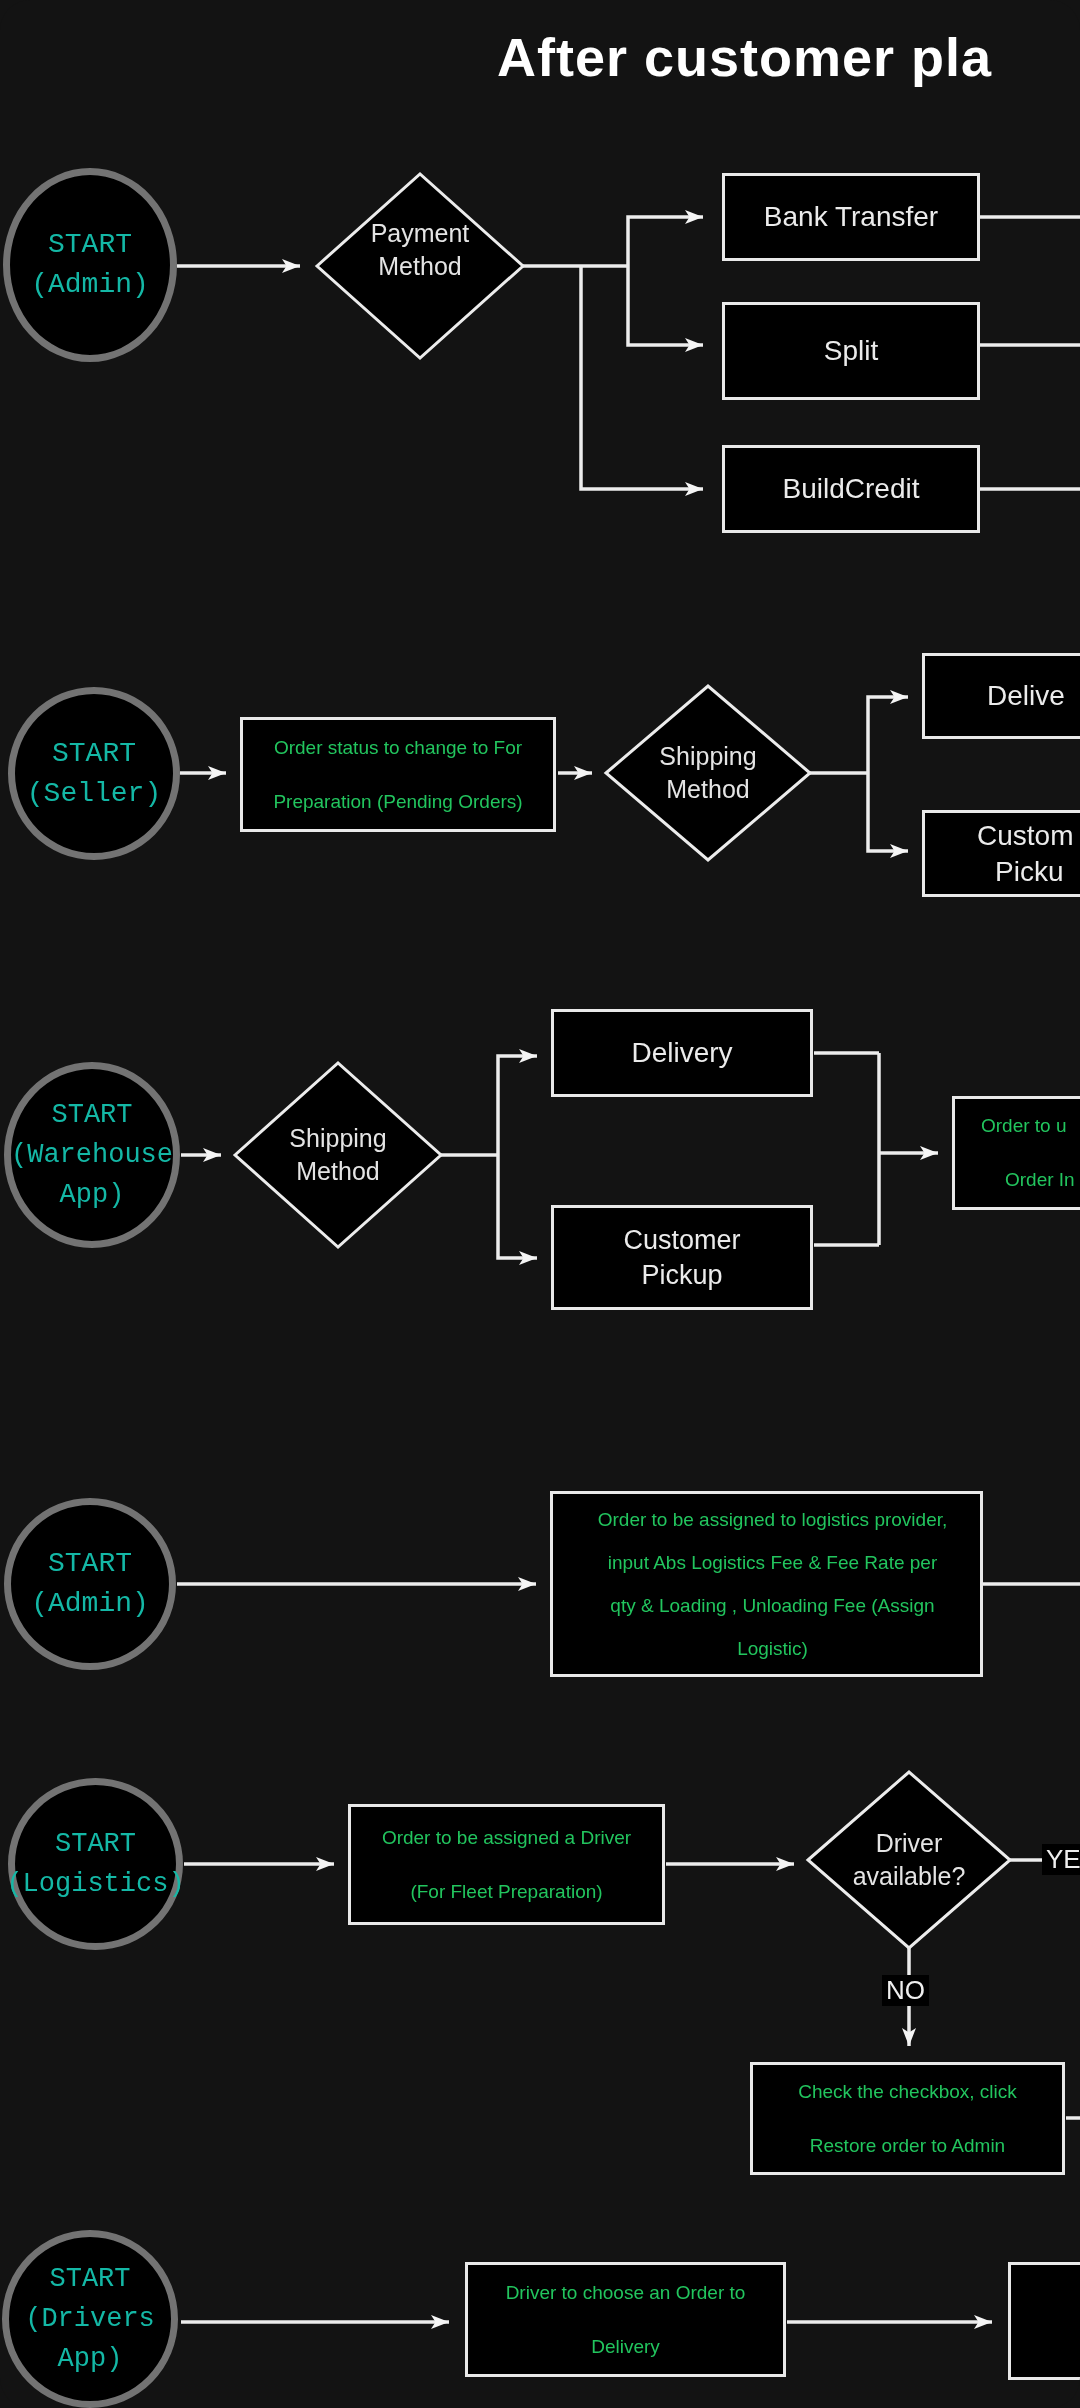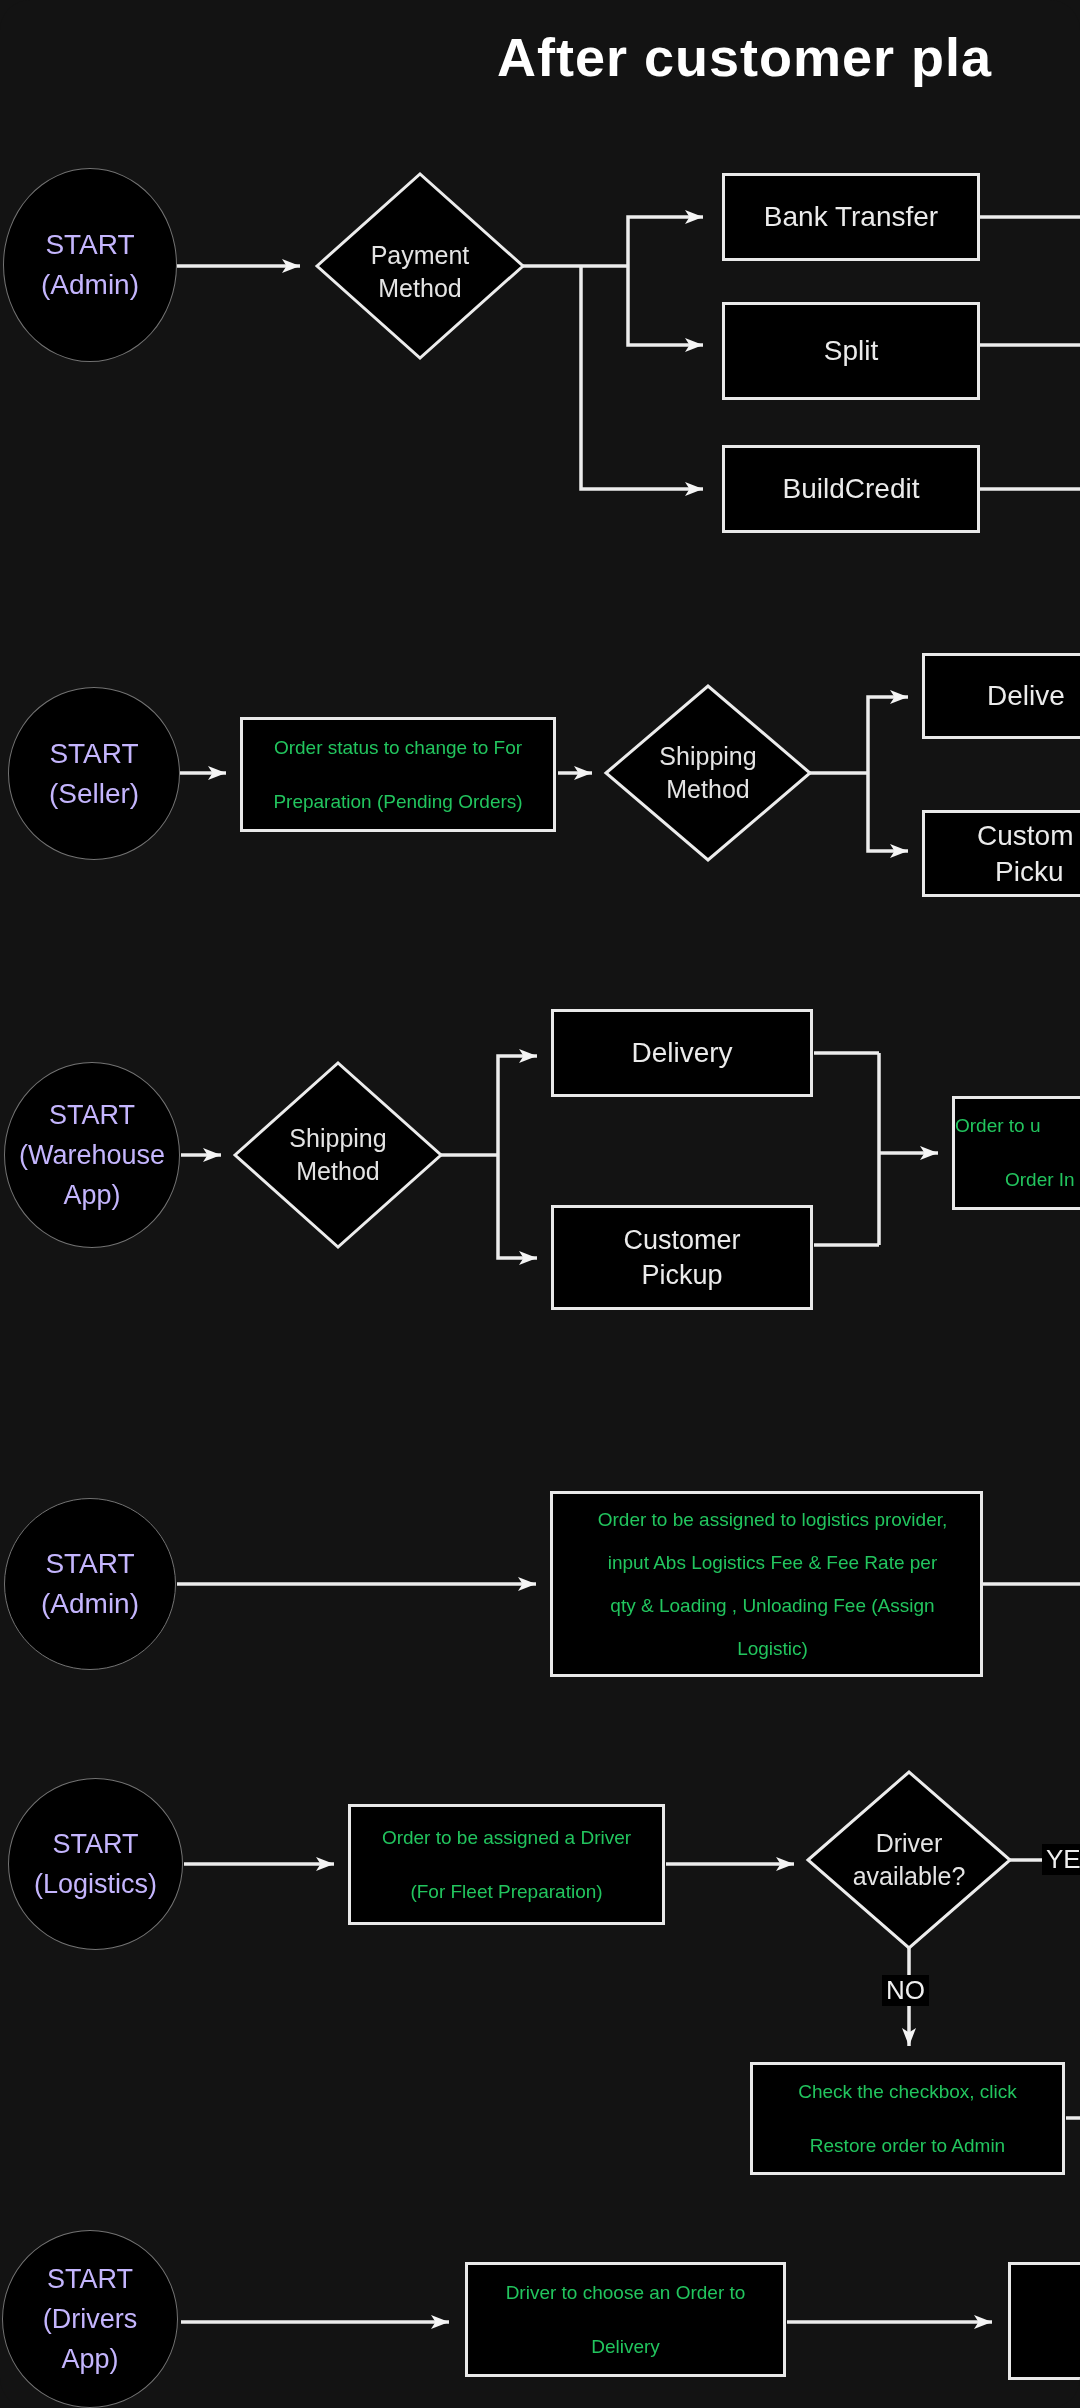--- a/index.html
+++ b/index.html
@@ -3,21 +3,21 @@
 <meta charset="utf-8">
 <style>
   html,body{margin:0;padding:0;background:#131313;}
   body{width:1080px;height:2408px;overflow:hidden;font-family:"Liberation Sans",sans-serif;position:relative;}
   .canvas{position:absolute;left:0;top:0;width:1080px;height:2408px;overflow:hidden;background:#131313;border-radius:30px;}
   .layer{position:absolute;left:0;top:0;}
   .title{position:absolute;left:497px;top:26px;color:#ffffff;font-weight:bold;font-size:54px;letter-spacing:1px;white-space:nowrap;}
   .node{position:absolute;display:flex;flex-direction:column;align-items:center;justify-content:center;
         color:#f2f2f2;text-align:center;box-sizing:border-box;}
   .node span{white-space:nowrap;display:block;}
-  .circle{background:#000;border:1px solid #737373;border-radius:50%;font-size:28px;line-height:40px;color:#c4b5fd;}
+  .circle{background:#000;border:7px solid #737373;border-radius:50%;font-size:28px;line-height:40px;color:#14b8a6;font-family:Liberation Mono, monospace;}
   .rect{background:#000;border:3px solid #e9e9e9;}
   .big{font-size:28px;line-height:36px;color:#ebebeb;}
   .small{font-size:19px;color:#22c55e;}
   .lh54{line-height:54px;}
   .lh43{line-height:43px;padding-left:12px;}
   .dtext{font-size:25px;line-height:33px;color:#e4e4e4;}
   .left-align{align-items:flex-start;text-align:left;}
   .badge{position:absolute;background:#000;color:#efefef;font-size:26px;padding:0 4px;white-space:nowrap;}
 </style>
 </head>
@@ -76,21 +76,21 @@
       <polygon points="808,1860 909,1772 1010,1860 909,1948"></polygon>
     </g>
   </svg>
 
   <div class="title">After customer pla</div>
 
   <div class="node circle" style="left:3px;top:168px;width:174px;height:194px">
     <span>START</span>
     <span>(Admin)</span>
   </div>
-  <div class="node dtext" style="left:317px;top:180px;width:206px;height:184px">
+  <div class="node dtext" style="left:317px;top:158px;width:206px;height:184px">
     <span>Payment</span>
     <span>Method</span>
   </div>
   <div class="node rect big" style="left:722px;top:173px;width:258px;height:88px">
     <span>Bank Transfer</span>
   </div>
   <div class="node rect big" style="left:722px;top:302px;width:258px;height:98px">
     <span>Split</span>
   </div>
   <div class="node rect big" style="left:722px;top:445px;width:258px;height:88px">
@@ -127,21 +127,21 @@
     <span>Method</span>
   </div>
   <div class="node rect big" style="left:551px;top:1009px;width:262px;height:88px">
     <span>Delivery</span>
   </div>
   <div class="node rect big" style="left:551px;top:1205px;width:262px;height:105px;font-size:27px;line-height:35px">
     <span>Customer</span>
     <span>Pickup</span>
   </div>
   <div class="node rect small lh54 left-align" style="left:952px;top:1096px;width:140px;height:114px">
-    <span style="">Order to u</span>
+    <span style="padding-left:26px">Order to u</span>
     <span style="padding-left:50px">Order In</span>
   </div>
 
   <div class="node circle" style="left:4px;top:1498px;width:172px;height:172px">
     <span>START</span>
     <span>(Admin)</span>
   </div>
   <div class="node rect small lh43" style="left:550px;top:1491px;width:433px;height:186px">
     <span>Order to be assigned to logistics provider,</span>
     <span>input Abs Logistics Fee &amp; Fee Rate per</span>

